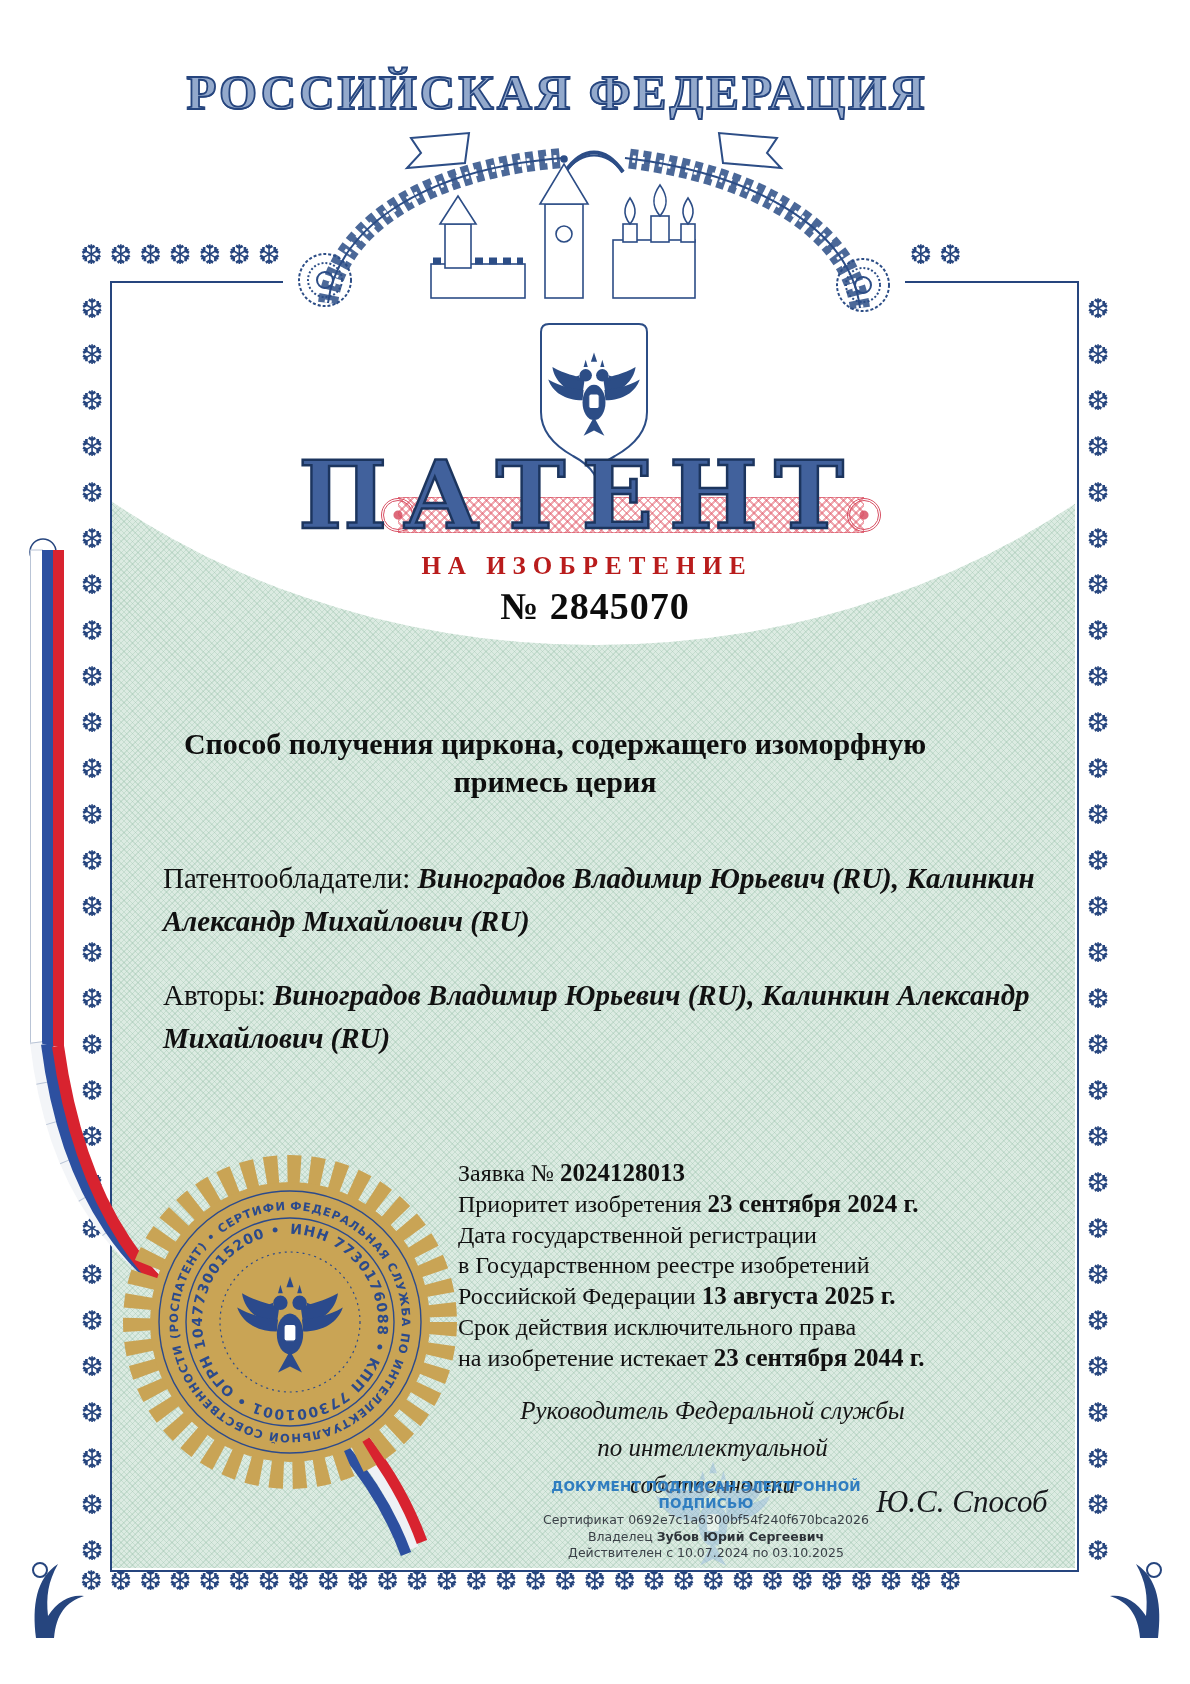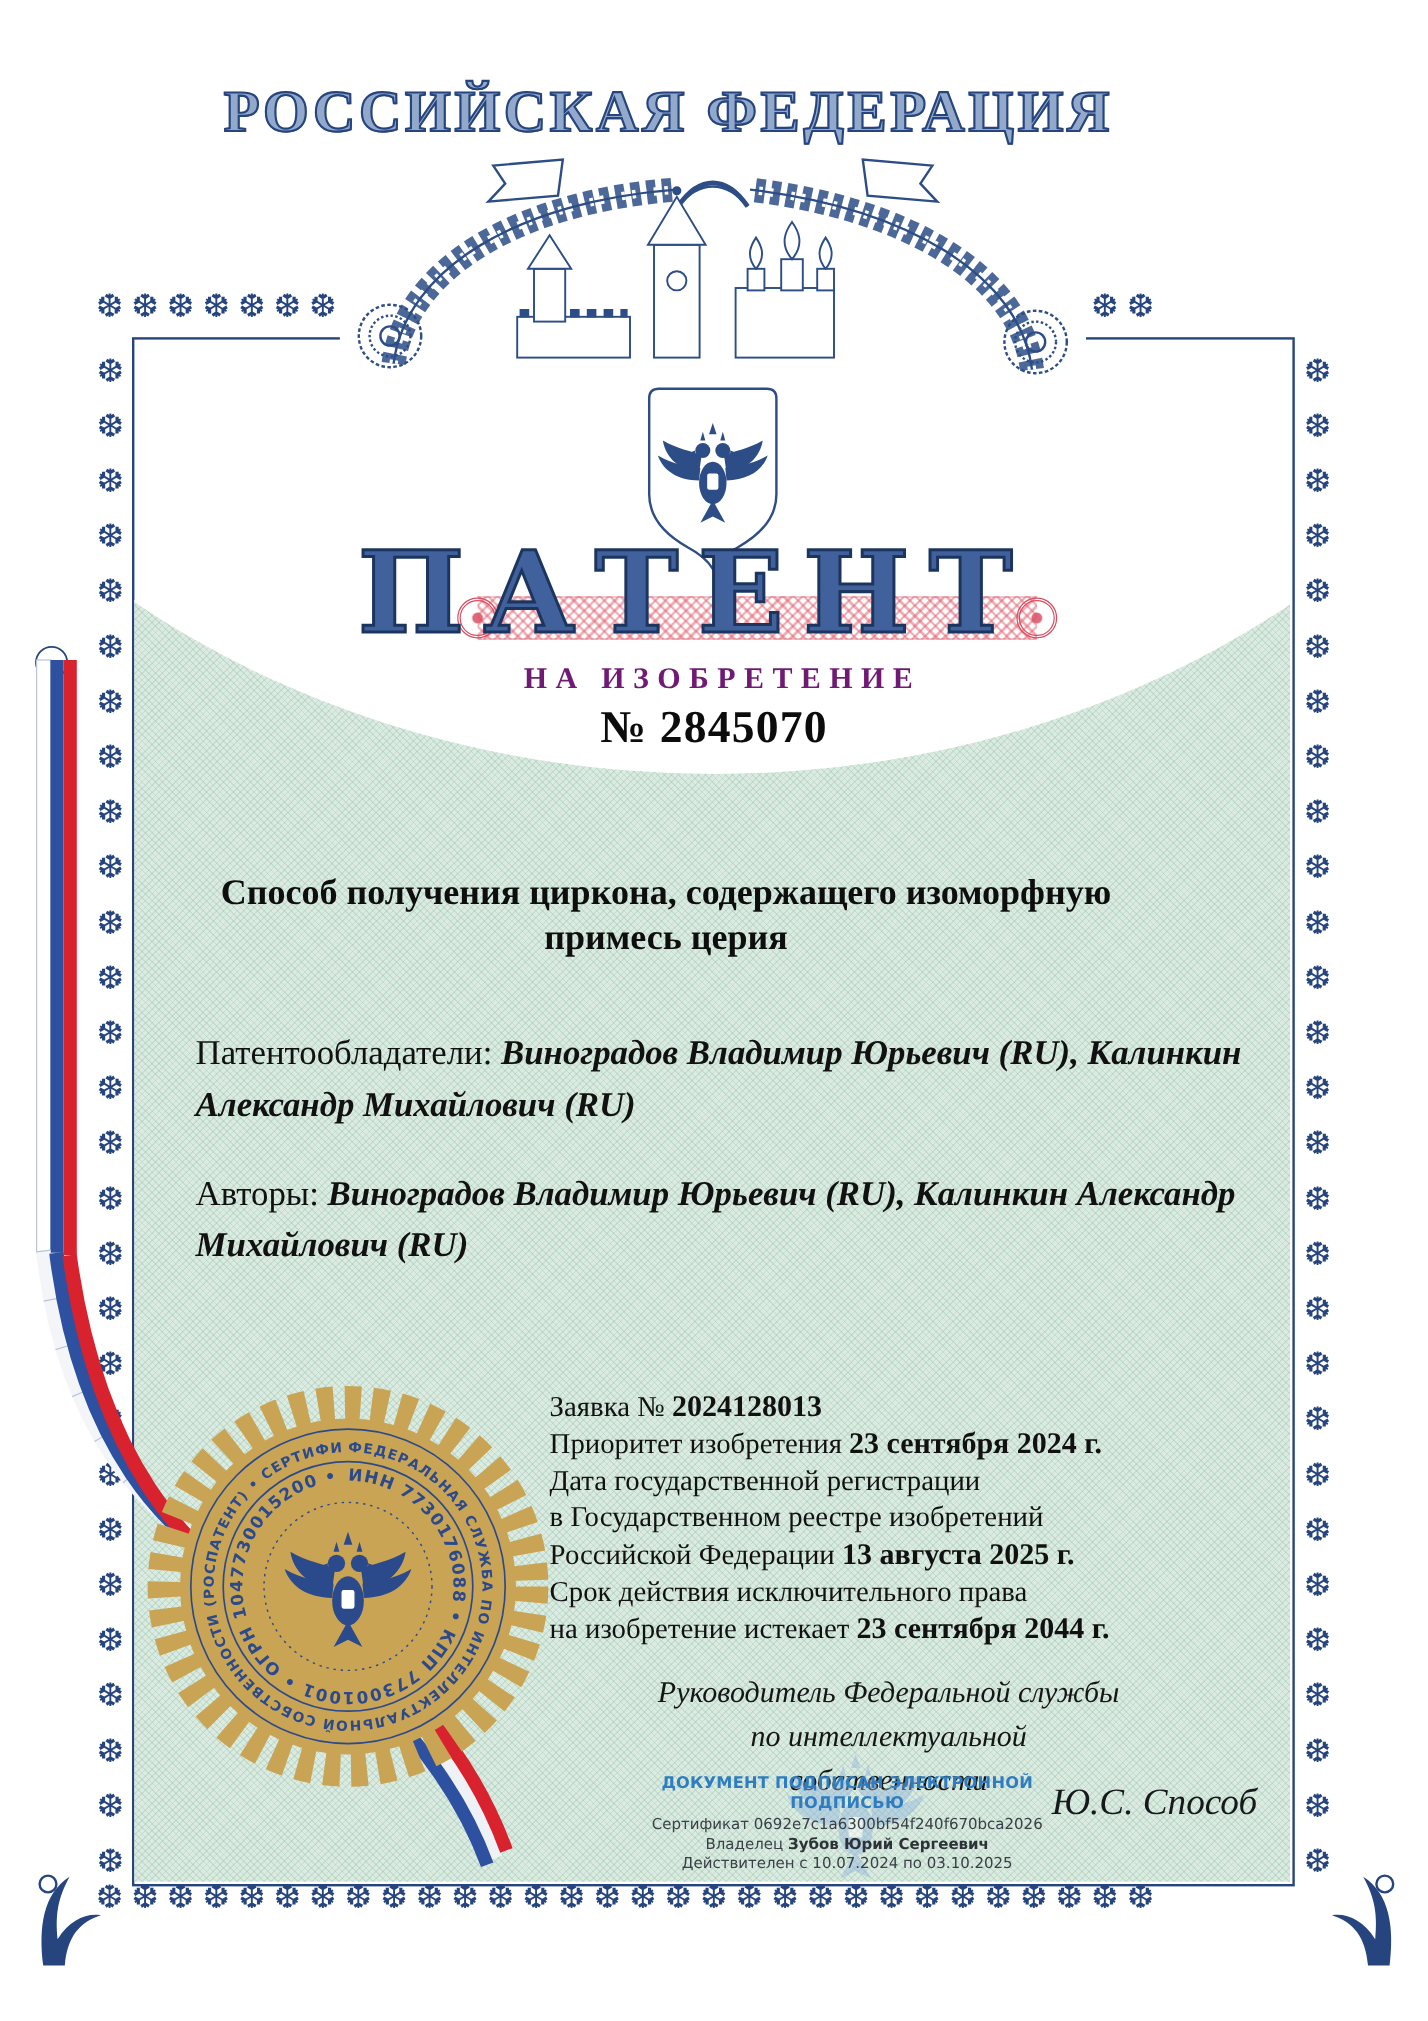--- a/index.html
+++ b/index.html
@@ -41,37 +41,37 @@
           repeating-linear-gradient(45deg, rgba(225,90,105,.5) 0 2px, transparent 2px 6px),
           repeating-linear-gradient(-45deg, rgba(225,90,105,.5) 0 2px, transparent 2px 6px);}
   .band::before,.band::after{content:"";position:absolute;top:0;width:28px;height:28px;
         border:3px double #d84f63;border-radius:50%;
         background:radial-gradient(circle, rgba(216,79,99,.85) 0 4px, transparent 5px);}
   .band::before{left:-17px;}
   .band::after{right:-17px;}
   .patent-word{position:absolute;left:284px;top:448px;width:590px;text-align:center;
         font-family:"DejaVu Serif","Liberation Serif",serif;font-weight:bold;font-size:94px;
         line-height:1;letter-spacing:16px;color:#41619c;-webkit-text-stroke:2.5px #1c355e;}
-  .subtype{position:absolute;left:102px;top:552px;width:1000px;text-align:center;
-        font-weight:bold;font-size:25px;letter-spacing:7px;color:#701a75;}
+  .subtype{position:absolute;left:87px;top:552px;width:1000px;text-align:center;
+        font-weight:bold;font-size:25px;letter-spacing:7px;color:#b91c1c;}
   .number{position:absolute;left:95px;top:584px;width:1000px;text-align:center;
         font-weight:bold;font-size:38px;letter-spacing:1px;color:#0c0c0c;}
 
   
   .inv-title{position:absolute;left:155px;top:725px;width:800px;text-align:center;
         font-weight:bold;font-size:30px;line-height:38px;color:#0e0e0e;}
   .party{position:absolute;left:163px;width:872px;line-height:38px;}
   .party.holders{top:843px;}
   .party.authors{top:960px;}
   .party .lbl{font-size:29px;}
   .party .names{font-size:29px;font-weight:bold;font-style:italic;}
   .details{position:absolute;left:458px;top:1158px;font-size:24px;line-height:29.8px;}
   .details .b{font-weight:bold;font-size:25px;}
   .role{position:absolute;left:520px;top:1392px;width:385px;text-align:center;
-        font-style:italic;font-size:25px;line-height:37px;color:#151515;margin-left:28px;}
+        font-style:italic;font-size:25px;line-height:37px;color:#151515;}
   .esign{position:absolute;left:540px;top:1478px;width:332px;text-align:center;
         font-family:"DejaVu Sans","Liberation Sans",sans-serif;color:#3a4047;}
   .esign .t{color:#2f7dc0;font-weight:bold;font-size:13.5px;line-height:17px;letter-spacing:.2px;}
   .esign .r{font-size:12.5px;line-height:16.5px;}
   .esign .bold{font-weight:bold;color:#2d3238;}
   .wm{position:absolute;left:648px;top:1446px;opacity:.45;}
   .signature{position:absolute;left:872px;top:1484px;width:180px;text-align:center;
         font-style:italic;font-size:31px;color:#16181c;}
 </style>
 </head>

